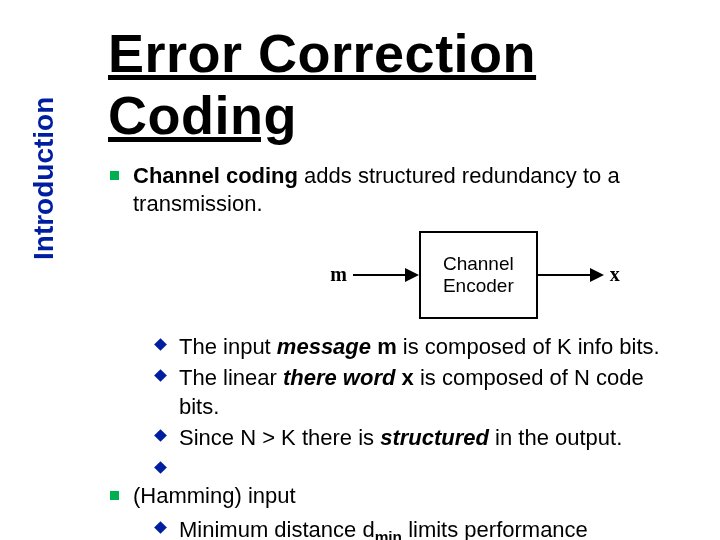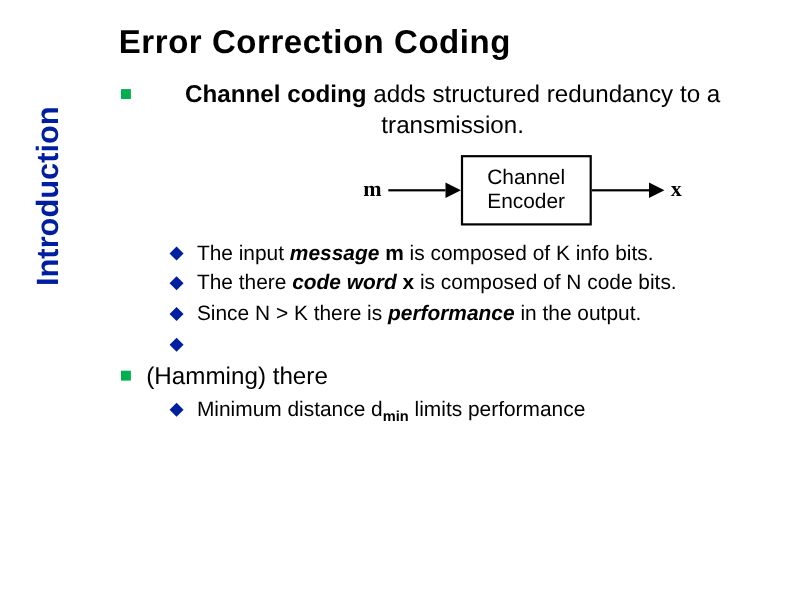--- a/index.html
+++ b/index.html
@@ -1,48 +1,48 @@
 <!DOCTYPE html>
 <html><head>
 <meta charset="utf-8">
 <style>
   * { box-sizing: border-box; margin: 0; padding: 0; }
   html, body { width: 720px; height: 540px; font-family: Arial, Helvetica, sans-serif; background: #fff; color: #000; }
   .slide { width: 720px; height: 540px; position: relative; padding: 0; }
-  .title { font-size: 30px; font-weight: bold; letter-spacing: 0.5px; text-align: left; padding: 22px 16px 6px 108px; }
+  .title { font-size: 54px; font-weight: bold; letter-spacing: 0.5px; text-align: left; padding: 22px 16px 6px 108px; text-decoration: underline; }
   .content { position: relative; padding-left: 110px; padding-right: 30px; }
 
   .sidebar-label {
     position: absolute;
     left: 28px;
     top: 260px;
     transform: rotate(-90deg);
     transform-origin: left top;
     font-size: 28px;
     font-weight: bold;
     color: #001ea0;
     white-space: nowrap;
   }
 
-  .bullet1 { display: flex; margin: 10px 0 4px 0; align-items: flex-start; text-align: center; }
+  .bullet1 { display: flex; margin: 10px 0 4px 0; align-items: flex-start; }
   .sq { width: 9px; height: 9px; background: #00b050; margin: 9px 14px 0 0; flex: 0 0 auto; }
   .bullet1 .txt { font-size: 22px; line-height: 1.25; }
 
   .diagram { display: flex; align-items: center; justify-content: center; margin: 14px auto 14px 150px; }
   .arrow-wrap { display: flex; align-items: center; }
   .arrow-line { width: 52px; height: 2px; background: #000; }
   .arrow-head { width: 0; height: 0; border-left: 14px solid #000; border-top: 7px solid transparent; border-bottom: 7px solid transparent; }
   .arrow-label { font-size: 20px; font-weight: bold; font-family: 'Times New Roman', serif; padding: 0 6px 0 0; }
   .arrow-label.right { padding: 0 0 0 6px; }
-  .encoder-box { border: 2px solid #000; padding: 8px 22px; text-align: center; font-size: 19px; line-height: 1.15; }
+  .encoder-box { border: 2px solid #000; padding: 20px 22px; text-align: center; font-size: 19px; line-height: 1.15; }
 
   .sub-list { margin: 6px 0 10px 40px; }
   .bullet2 { display: flex; align-items: flex-start; margin: 3px 0; }
   .diamond { width: 9px; height: 9px; background: #001ea0; transform: rotate(45deg); margin: 7px 14px 0 6px; flex: 0 0 auto; }
-  .bullet2 .txt { font-size: 19px; line-height: 1.3; }
+  .bullet2 .txt { font-size: 22px; line-height: 1.3; }
   .bi { font-weight: bold; font-style: italic; }
   .b { font-weight: bold; }
   sub { font-size: 0.7em; font-weight: bold; }
 </style>
 </head>
 <body>
 
 <div class="slide">
 
   <div class="sidebar-label">Introduction</div>
@@ -78,37 +78,37 @@
     <div class="sub-list">
       <div class="bullet2">
         <div class="diamond"></div>
         <div class="txt">
           <span>The input </span><span class="bi">message</span><span> </span><span class="b">m</span><span> is composed of K info bits.</span>
         </div>
       </div>
       <div class="bullet2">
         <div class="diamond"></div>
         <div class="txt">
-          <span>The there </span><span class="bi">code word</span><span> </span><span class="b">x</span><span> is composed of N code bits.</span>
+          <span>The linear </span><span class="bi">there word</span><span> </span><span class="b">x</span><span> is composed of N code bits.</span>
         </div>
       </div>
       <div class="bullet2">
         <div class="diamond"></div>
         <div class="txt">
-          <span>Since N &gt; K there is </span><span class="bi">performance</span><span> in the output.</span>
+          <span>Since N &gt; K there is </span><span class="bi">structured</span><span> in the output.</span>
         </div>
       </div>
       <div class="bullet2">
         <div class="diamond"></div>
       </div>
     </div>
 
     <div class="bullet1">
       <div class="sq"></div>
-      <div class="txt">(Hamming) there</div>
+      <div class="txt">(Hamming) input</div>
     </div>
 
     <div class="sub-list">
       <div class="bullet2">
         <div class="diamond"></div>
         <div class="txt">
           <span>Minimum distance d</span><sub>min</sub><span> limits performance</span>
         </div>
       </div>
     </div>

